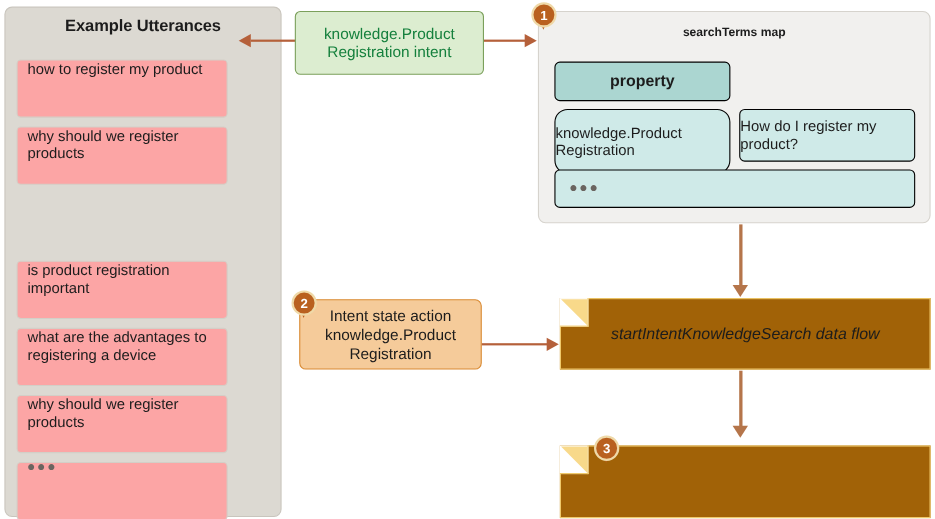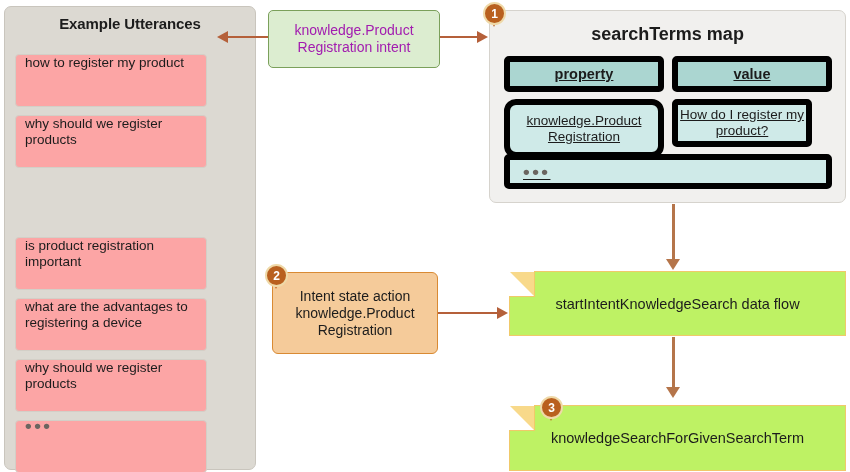--- a/index.html
+++ b/index.html
@@ -76,58 +76,56 @@
     background: #dcedd0;
     border: 1px solid #7ba05b;
     border-radius: 5px;
     box-sizing: border-box;
     display: flex;
     align-items: center;
     justify-content: center;
     text-align: center;
     font-size: 14px;
     line-height: 17px;
-    color: #a21caf;
+    color: #15803d;
   }
 
   
   .map-panel {
     position: absolute;
     left: 489px;
     top: 10px;
     width: 357px;
     height: 193px;
     background: #f1f0ee;
     border: 1px solid #d6d3cd;
     border-radius: 7px;
     box-sizing: border-box;
   }
   .map-title {
     position: absolute;
     left: 0;
     top: 13px;
     width: 100%;
     text-align: center;
-    font-size: 18px;
+    font-size: 11px;
     font-weight: bold;
     color: #1c1c1c;
   }
   .cell {
     position: absolute;
     box-sizing: border-box;
     border-radius: 5px;
     display: flex;
     align-items: center;
     justify-content: center;
-    text-align: center;
     font-size: 13.5px;
     line-height: 16px;
     color: #1c1c1c;
-    border: 6px solid #000000;
-    text-decoration: underline;
+    border: 1px solid #000000;
   }
   .cell.header {
     background: #abd6d1;
     font-weight: bold;
     font-size: 14.5px;
   }
   .cell.data {
     background: #cfeae8;
   }
   .cell.wide {
@@ -135,45 +133,46 @@
     justify-content: flex-start;
     padding-left: 13px;
   }
 
   
   .action-box {
     position: absolute;
     left: 272px;
     top: 272px;
     width: 166px;
-    height: 82px;
+    height: 64px;
     background: #f5cb9a;
     border: 1px solid #d98a33;
     border-radius: 6px;
     box-sizing: border-box;
     display: flex;
     align-items: center;
     justify-content: center;
     text-align: center;
     font-size: 14px;
     line-height: 17px;
     color: #1c1c1c;
   }
 
   .note-box {
     position: absolute;
-    background: #bef264;
+    background: #a16207;
     border: 1px solid #f0c96a;
     box-sizing: border-box;
     display: flex;
     align-items: center;
     justify-content: center;
     text-align: center;
     font-size: 14.5px;
     color: #1c1c1c;
+    font-style: italic;
   }
   
   .note-box .fold-cut {
     position: absolute;
     left: -1px;
     top: -1px;
     width: 26px;
     height: 26px;
     background: #ffffff;
     border-right: 1px solid #f0c96a;
@@ -312,28 +311,25 @@
 
   <div class="hline" style="left:440px; top:36px; width:38px;"></div>
   <div class="arrow-right" style="left:477px; top:31px;"></div>
 
   <div class="map-panel">
     <div class="map-title">searchTerms map</div>
 
     <div class="cell header" style="left:14px; top:45px; width:160px; height:36px;">
       <span>property</span>
     </div>
-    <div class="cell header" style="left:182px; top:45px; width:160px; height:36px;">
-      <span>value</span>
-    </div>
 
     <div class="cell data" style="left:14px; top:88px; width:160px; height:59px;border-radius:12px;">
       <span>knowledge.Product Registration</span>
     </div>
-    <div class="cell data" style="left:182px; top:88px; width:140px; height:48px;">
+    <div class="cell data" style="left:182px; top:88px; width:160px; height:48px;">
       <span>How do I register my product?</span>
     </div>
 
     <div class="cell wide" style="left:14px; top:143px; width:328px; height:35px;">
       <span class="dots">•••</span>
     </div>
   </div>
 
   <div class="pin" style="left:483px; top:2px;">
     <div class="tail"></div>
@@ -360,21 +356,20 @@
     <div class="fold-tri"></div>
     <span>startIntentKnowledgeSearch data flow</span>
   </div>
 
   <div class="vline" style="left:672px; top:337px; height:52px;"></div>
   <div class="arrow-down" style="left:666px; top:387px;"></div>
 
   <div class="note-box" id="search-box">
     <div class="fold-cut"></div>
     <div class="fold-tri"></div>
-    <span>knowledgeSearchForGivenSearchTerm</span>
   </div>
 
   <div class="pin" style="left:540px; top:396px;">
     <div class="tail"></div>
     <div class="circ">3</div>
   </div>
 
 </div>
 
 </body></html>

